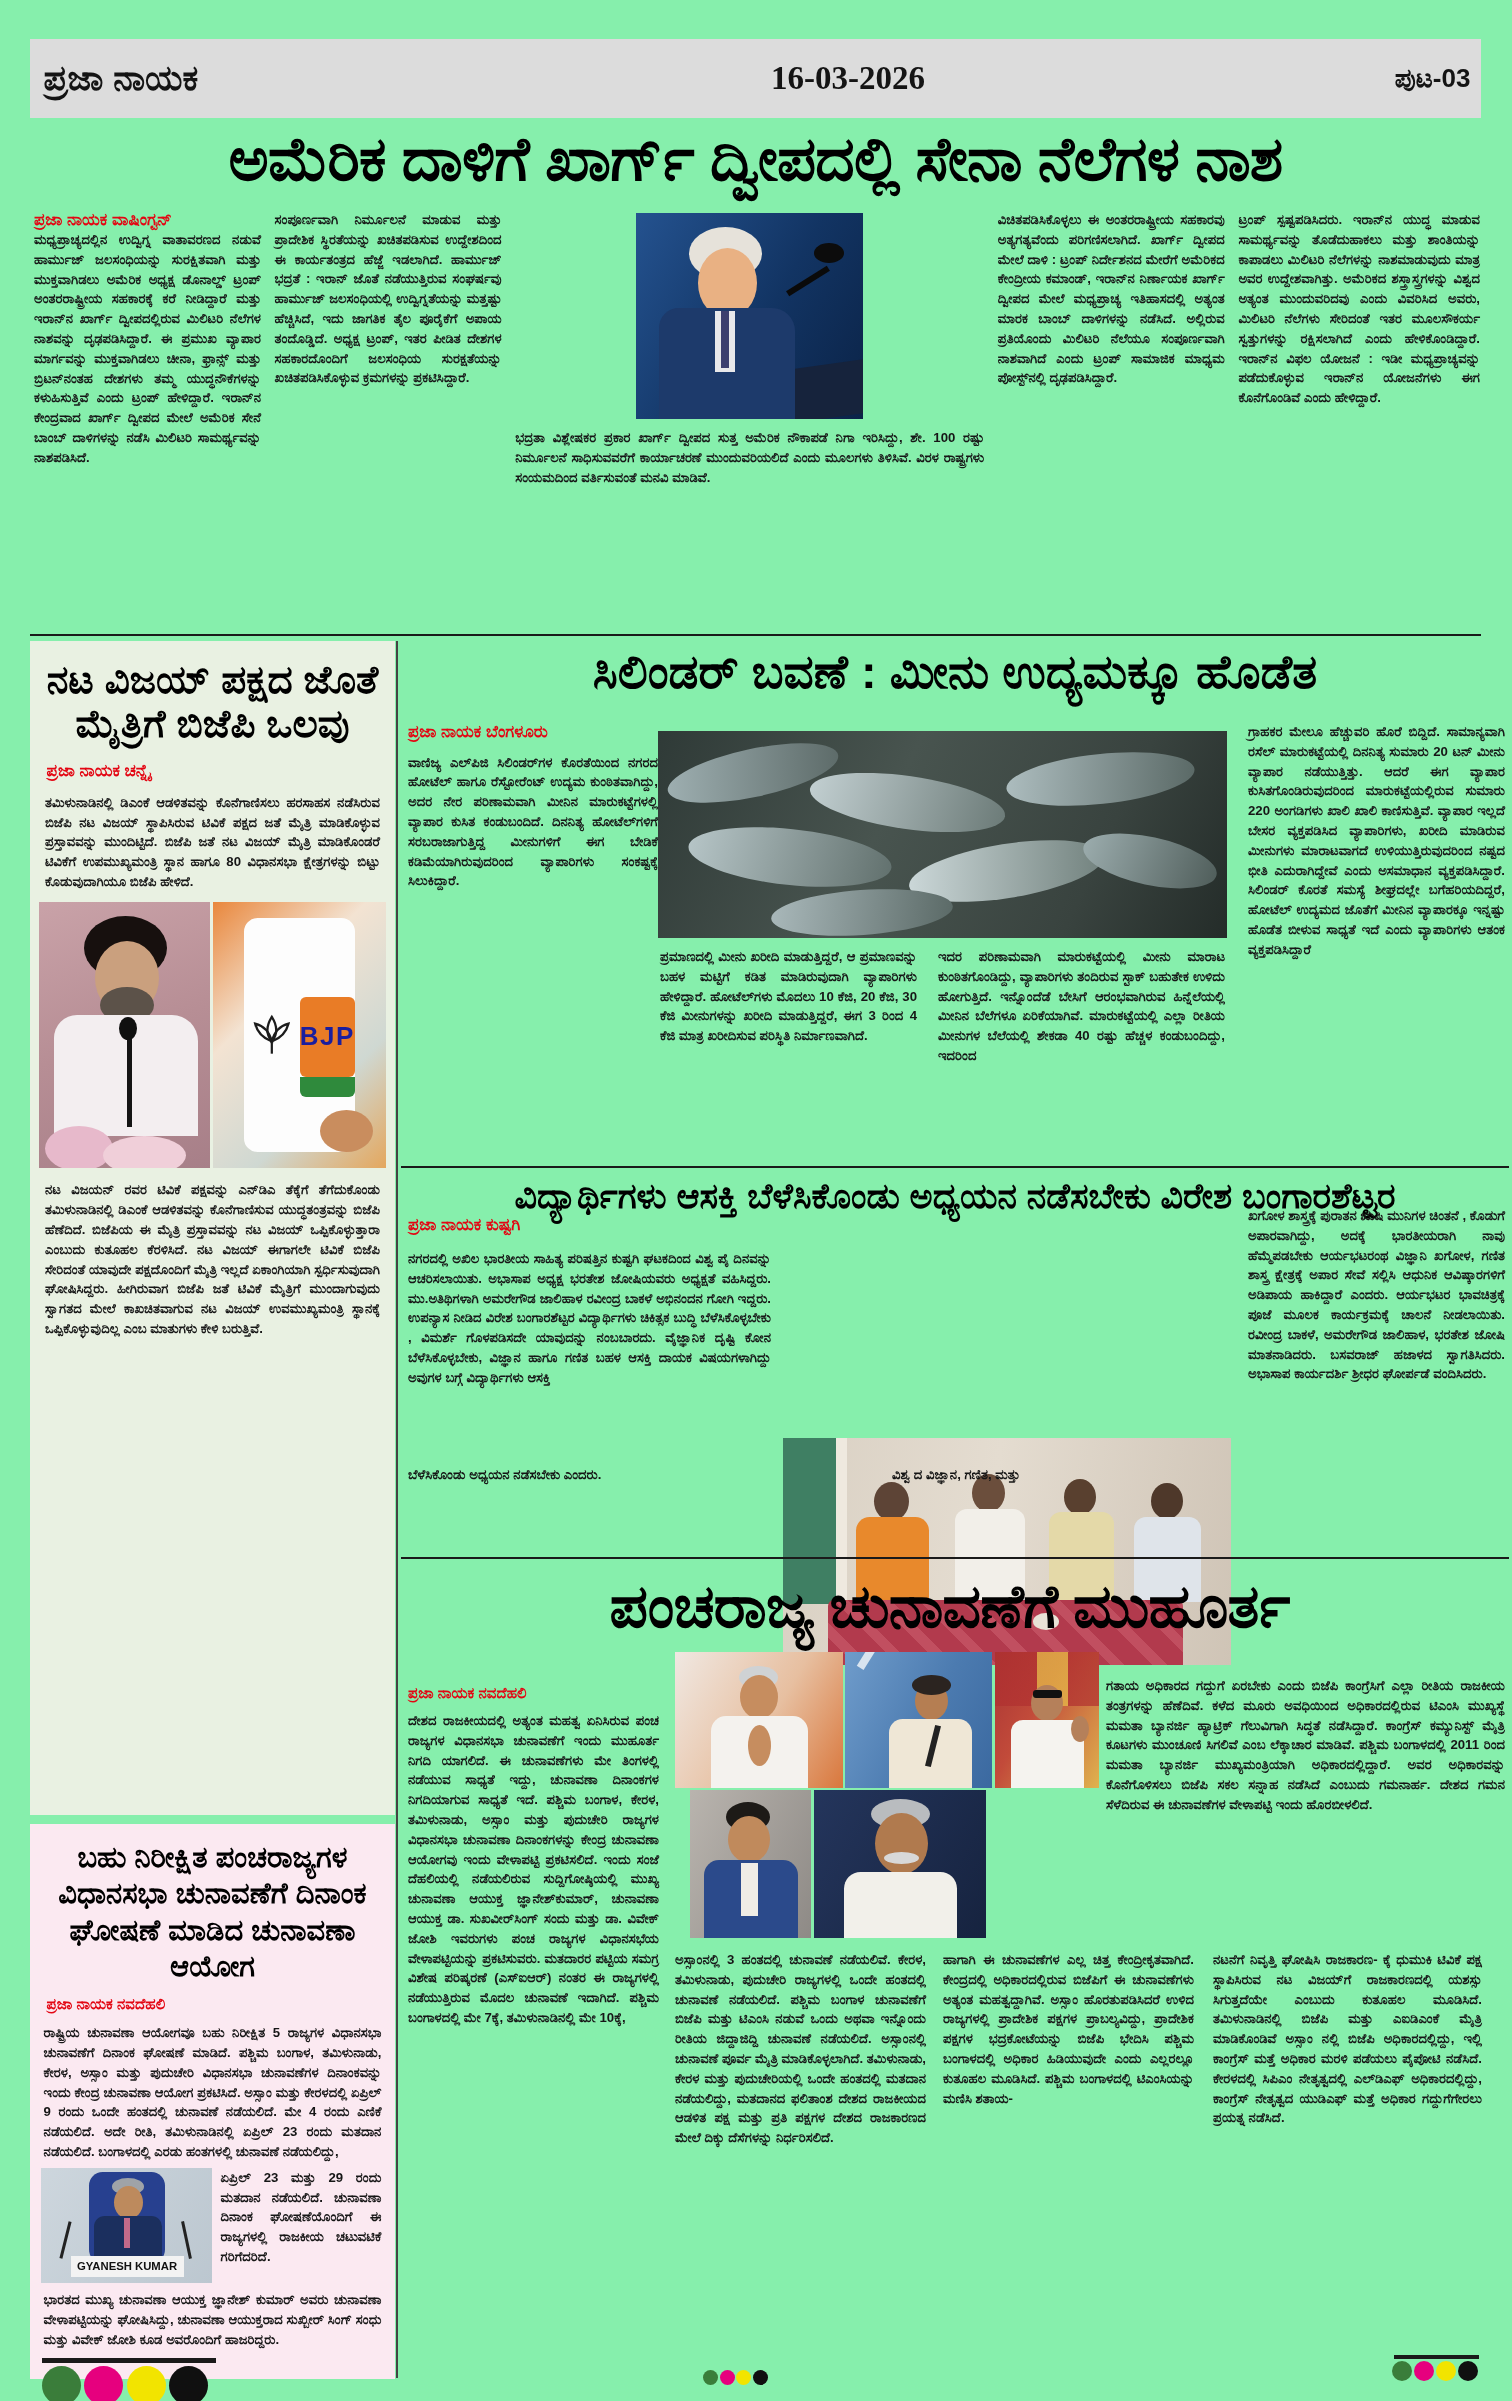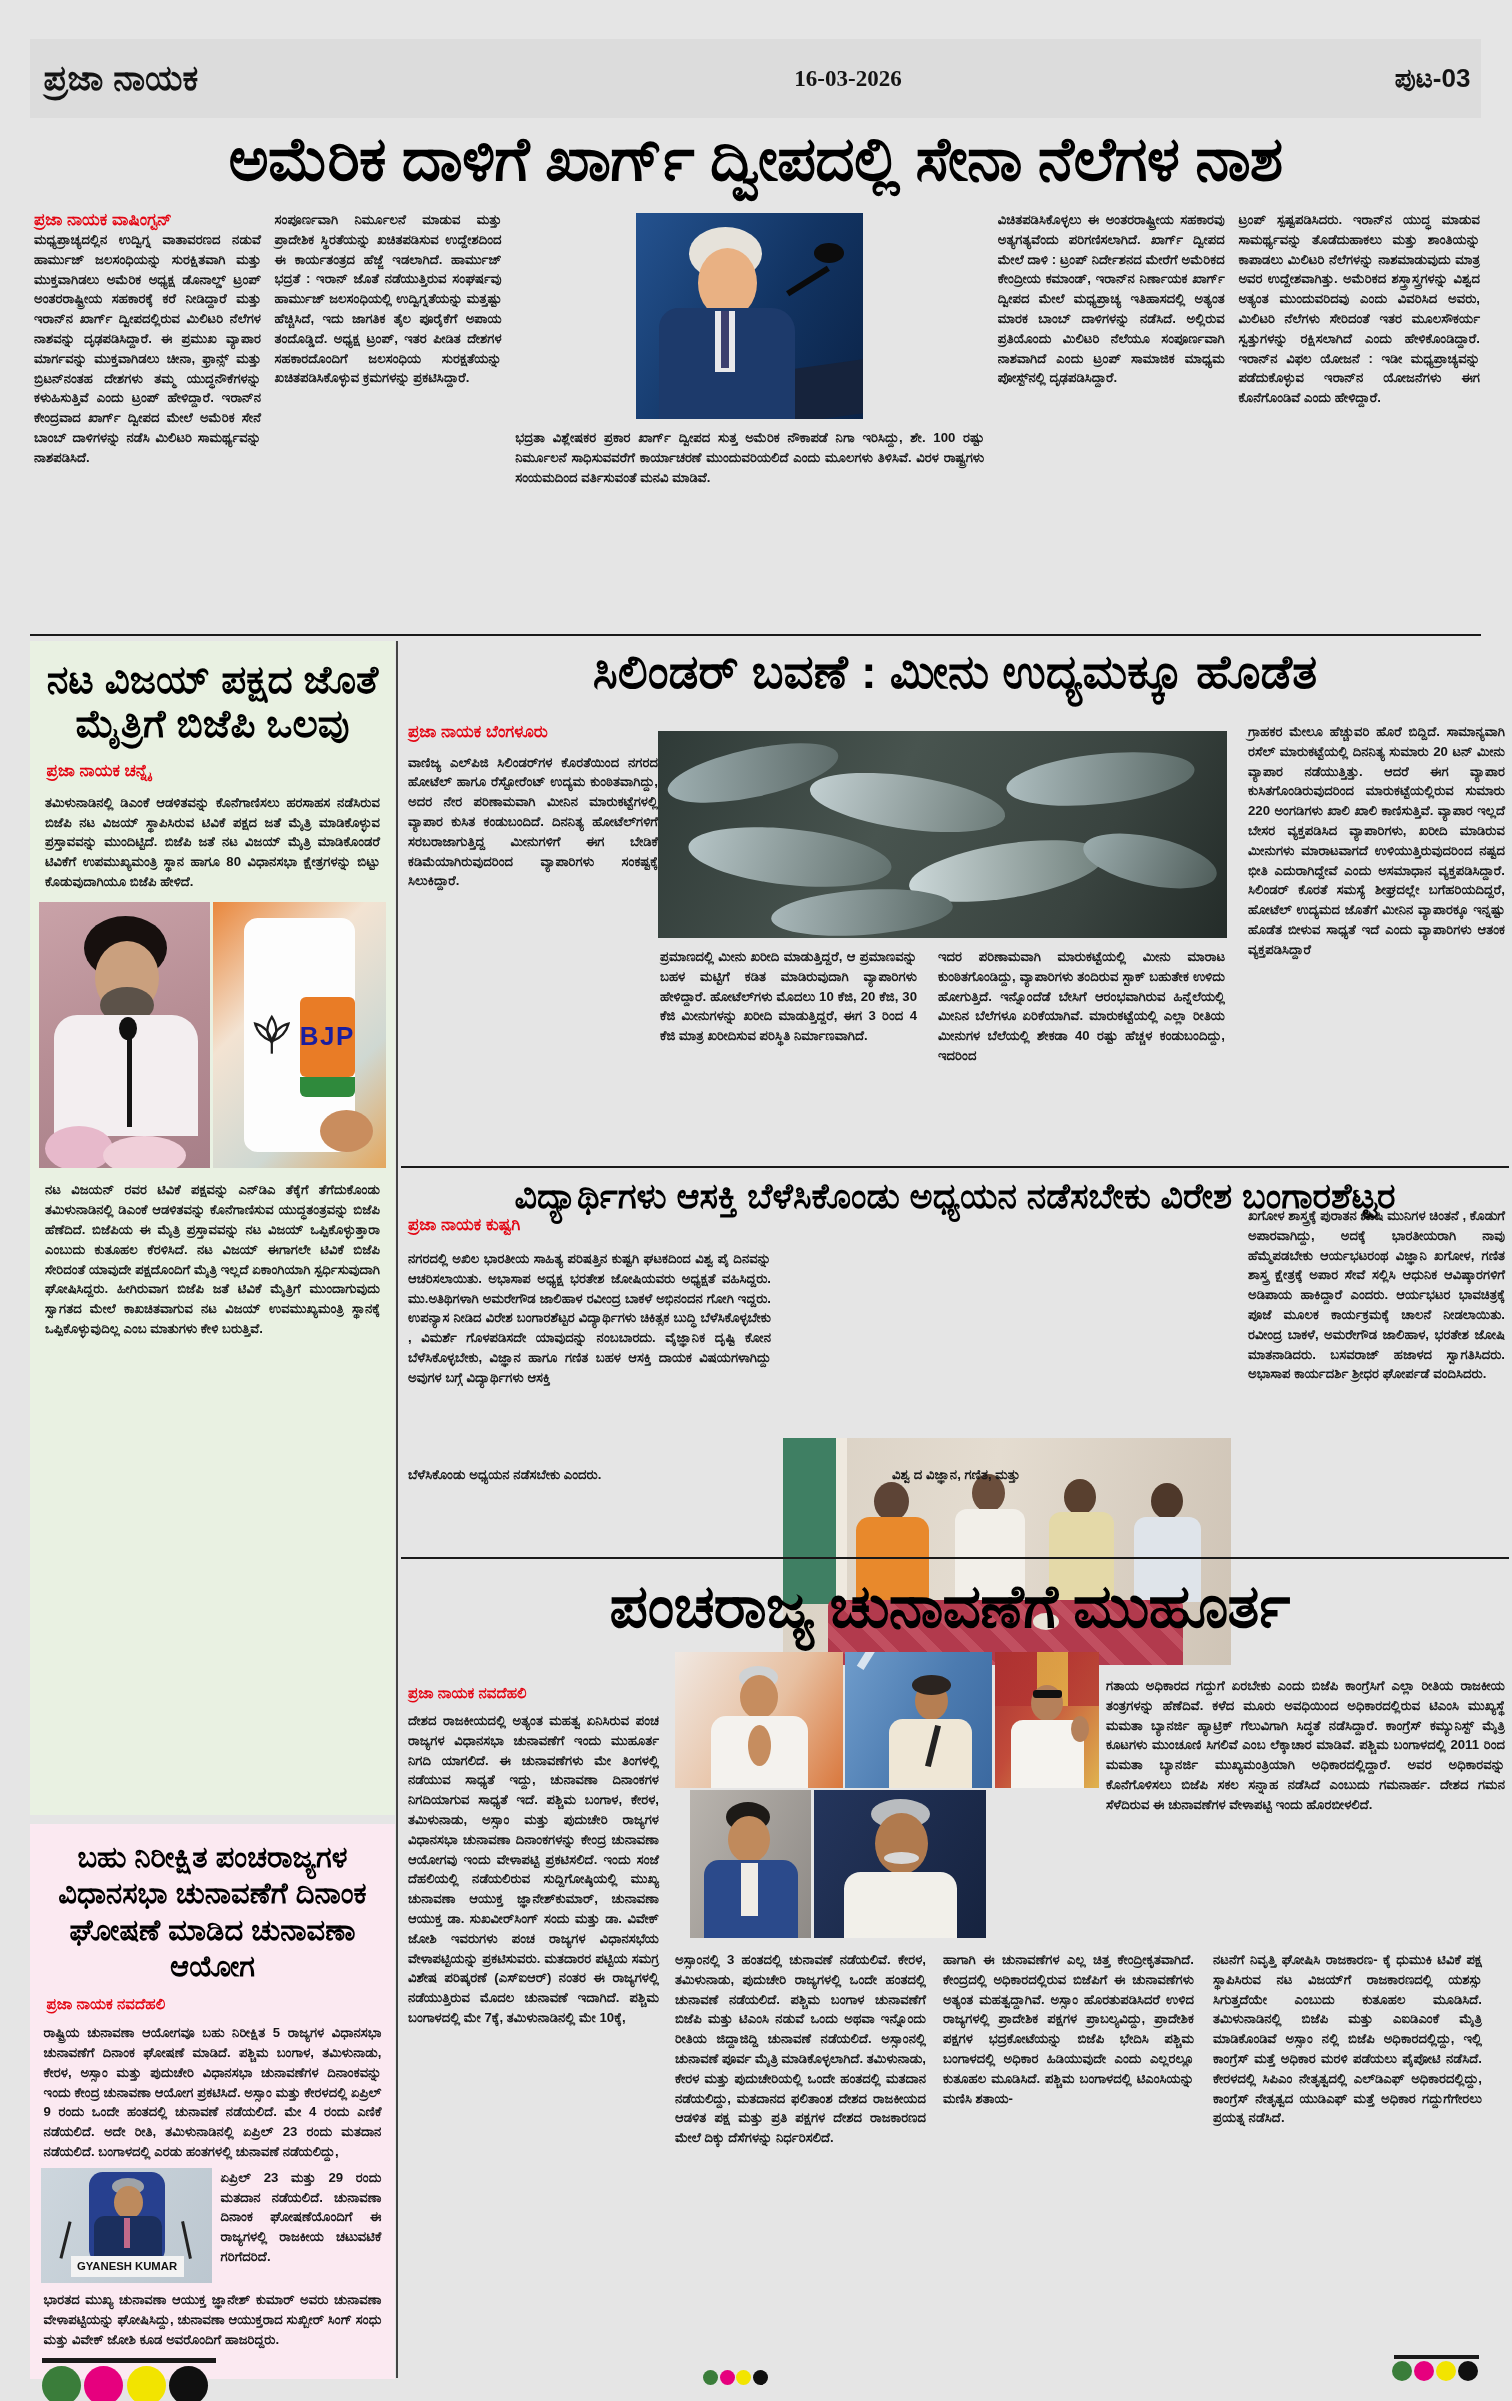--- a/index.html
+++ b/index.html
@@ -1,22 +1,22 @@
 <!DOCTYPE html>
 <html style="font-size:12px"><head>
 <meta charset="utf-8">
 <style>
   html,body{margin:0;padding:0;background:#9a9a9a;}
-  .page{position:relative;width:1513px;height:2401px;background:#e5e5e5;
+  .page{position:relative;width:1513px;height:2401px;background:#86efac;
         font-family:"Liberation Sans",sans-serif;color:#141414;overflow:hidden;}
   .abs{position:absolute;}
   
   .masthead{background:#dcdcdc;display:flex;align-items:center;}
   .mast-title{font-size:35px;font-weight:bold;padding-left:13.6px;flex:0 0 348px;}
-  .mast-date{font-size:23px;font-weight:bold;font-family:"Liberation Serif",serif;flex:1;text-align:center;}
+  .mast-date{font-size:33px;font-weight:bold;font-family:"Liberation Serif",serif;flex:1;text-align:center;}
   .mast-page{font-size:26px;font-weight:bold;padding-right:10.6px;flex:0 0 166px;text-align:right;}
   
   .hl{font-weight:bold;color:#000;line-height:1.08;}
   .hl-main{font-size:61px;text-align:center;letter-spacing:-0.8px;}
   .hl-fish{font-size:47px;text-align:center;}
   .hl-students{font-size:35px;text-align:center;}
   .hl-poll{font-size:60px;text-align:center;letter-spacing:-0.8px;}
   .hl-vijay{font-size:39px;text-align:center;line-height:1.15;}
   .hl-ec{font-size:29px;text-align:center;line-height:1.25;}
   

